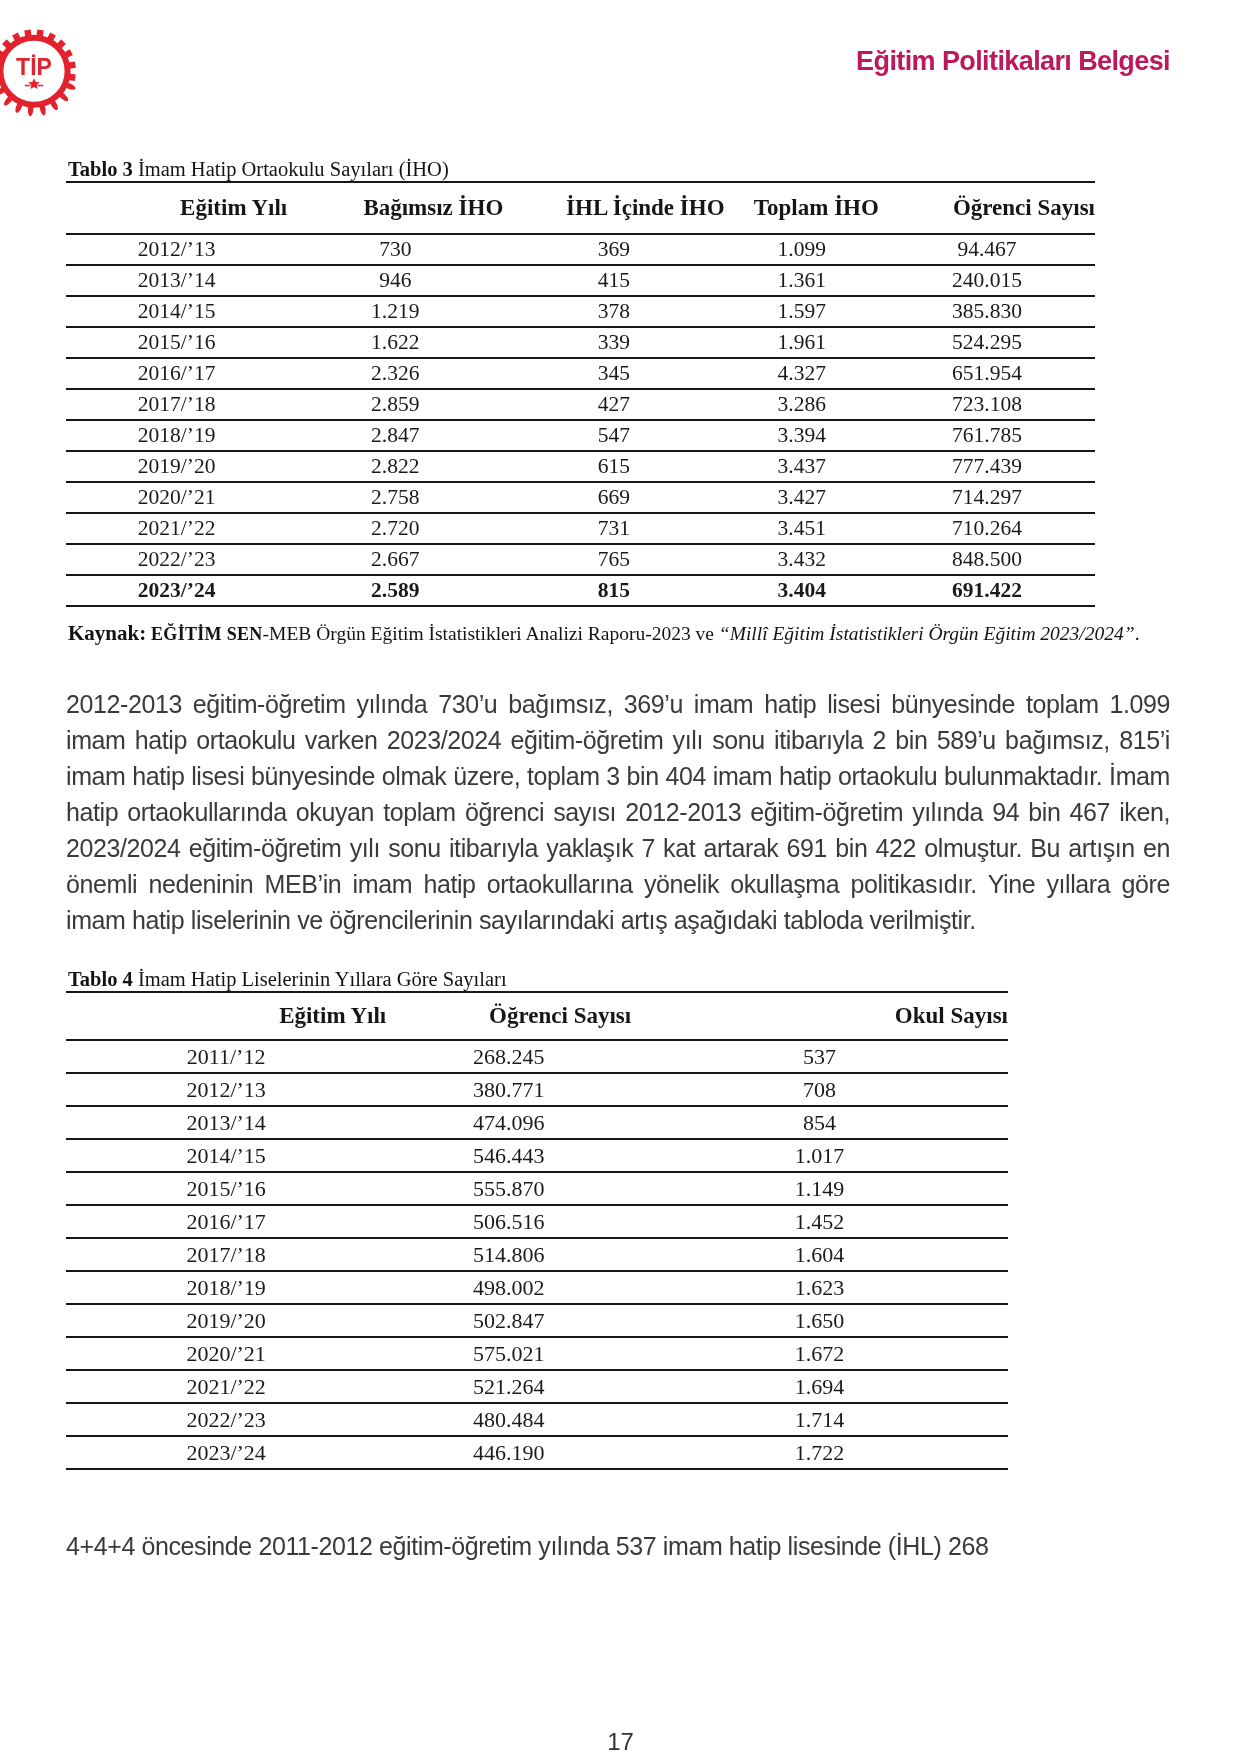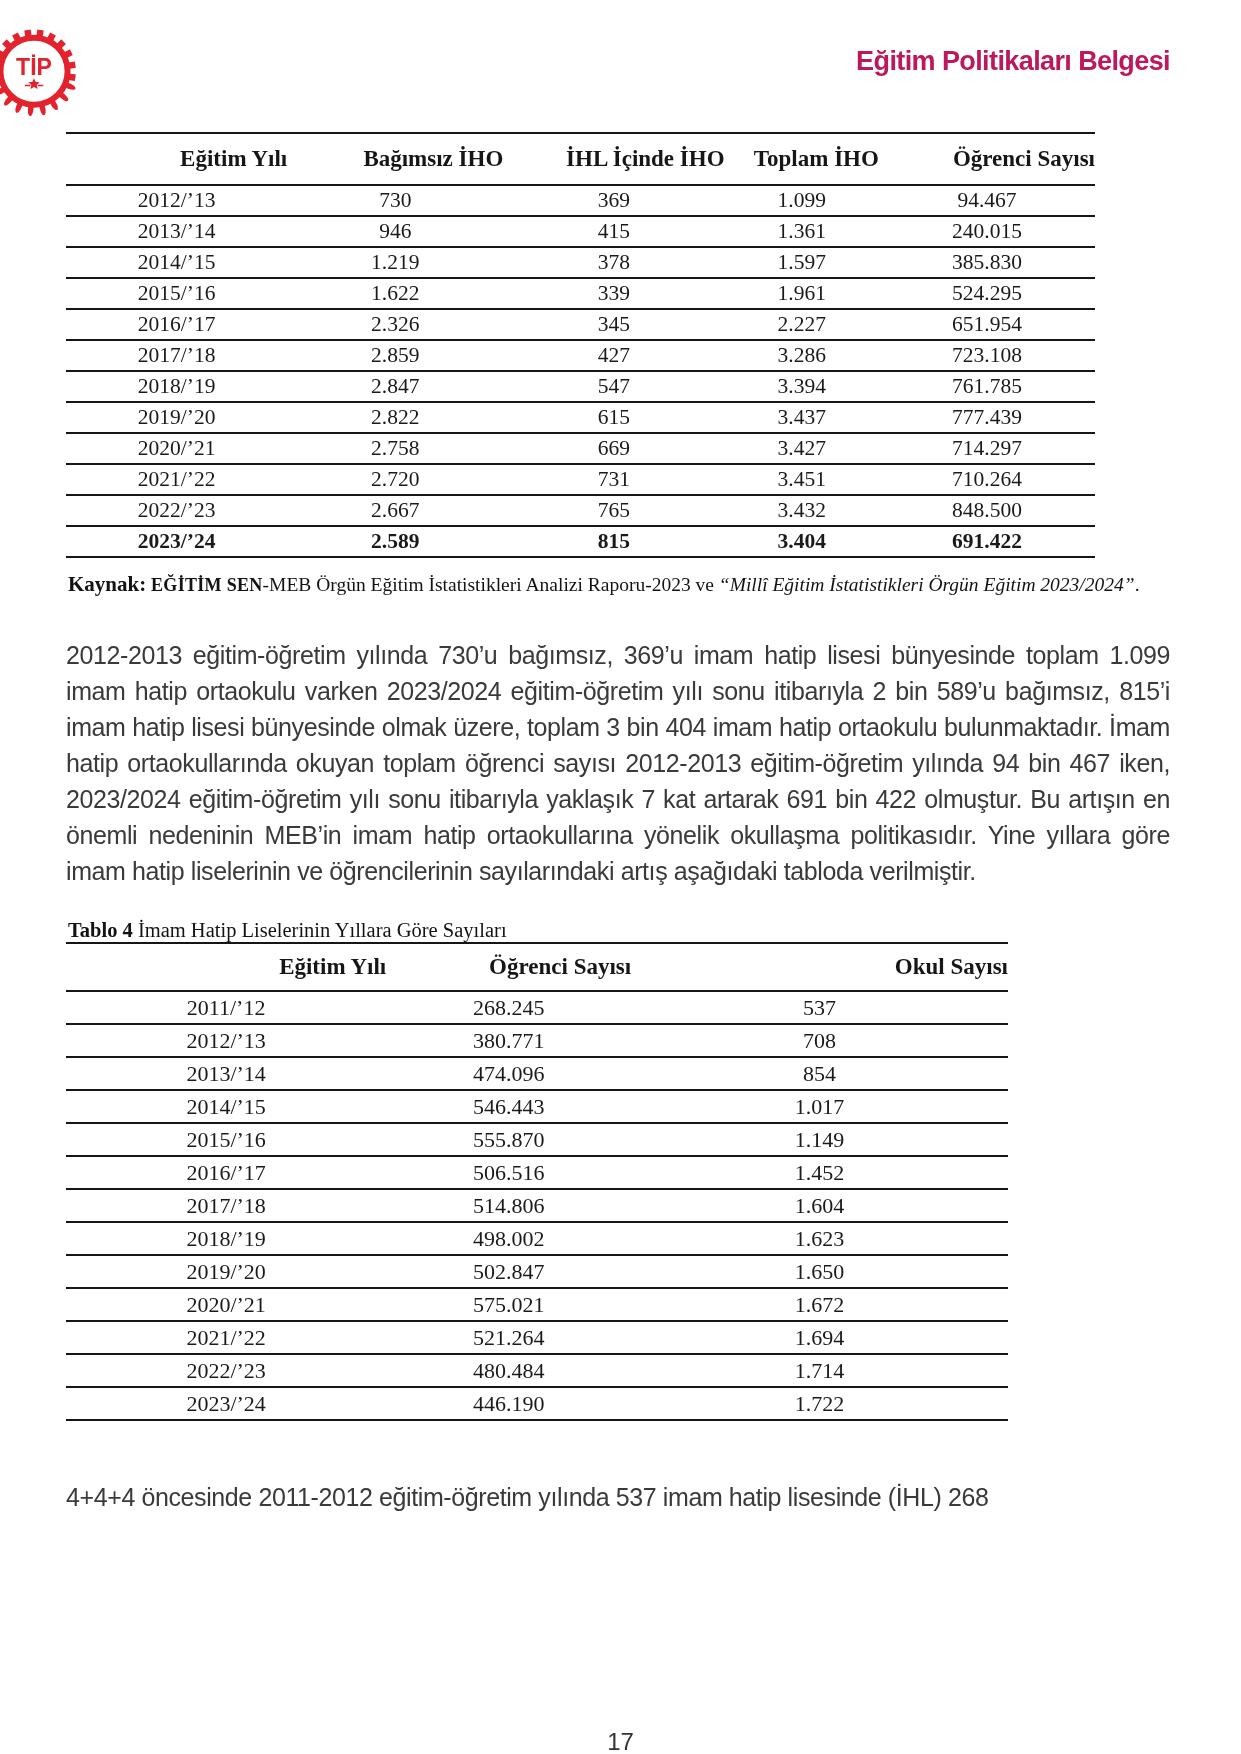--- a/index.html
+++ b/index.html
@@ -88,20 +88,24 @@
     <path d="M40 62.5 h6 M54 62.5 h6" stroke="#e2232e" stroke-width="1.6" fill="none"></path>
   </svg>
 </div>
 
 <div class="content">
 
   <div class="page-header">
     <div class="doc-title">Eğitim Politikaları Belgesi</div>
   </div>
 
+  <div class="tbl-caption">
+    <span class="cap-label">Tablo 3</span>
+    <span>İmam Hatip Ortaokulu Sayıları (İHO)</span>
+  </div>
 
   <table class="t3">
     <colgroup>
         <col style="width:21.5%">
         <col style="width:21%">
         <col style="width:21.5%">
         <col style="width:15%">
         <col style="width:21%">
       </colgroup>
     <thead>
@@ -139,21 +143,21 @@
           <td>2015/’16</td>
           <td>1.622</td>
           <td>339</td>
           <td>1.961</td>
           <td>524.295</td>
         </tr>
         <tr>
           <td>2016/’17</td>
           <td>2.326</td>
           <td>345</td>
-          <td>2.227</td>
+          <td>4.327</td>
           <td>651.954</td>
         </tr>
         <tr>
           <td>2017/’18</td>
           <td>2.859</td>
           <td>427</td>
           <td>3.286</td>
           <td>723.108</td>
         </tr>
         <tr>

